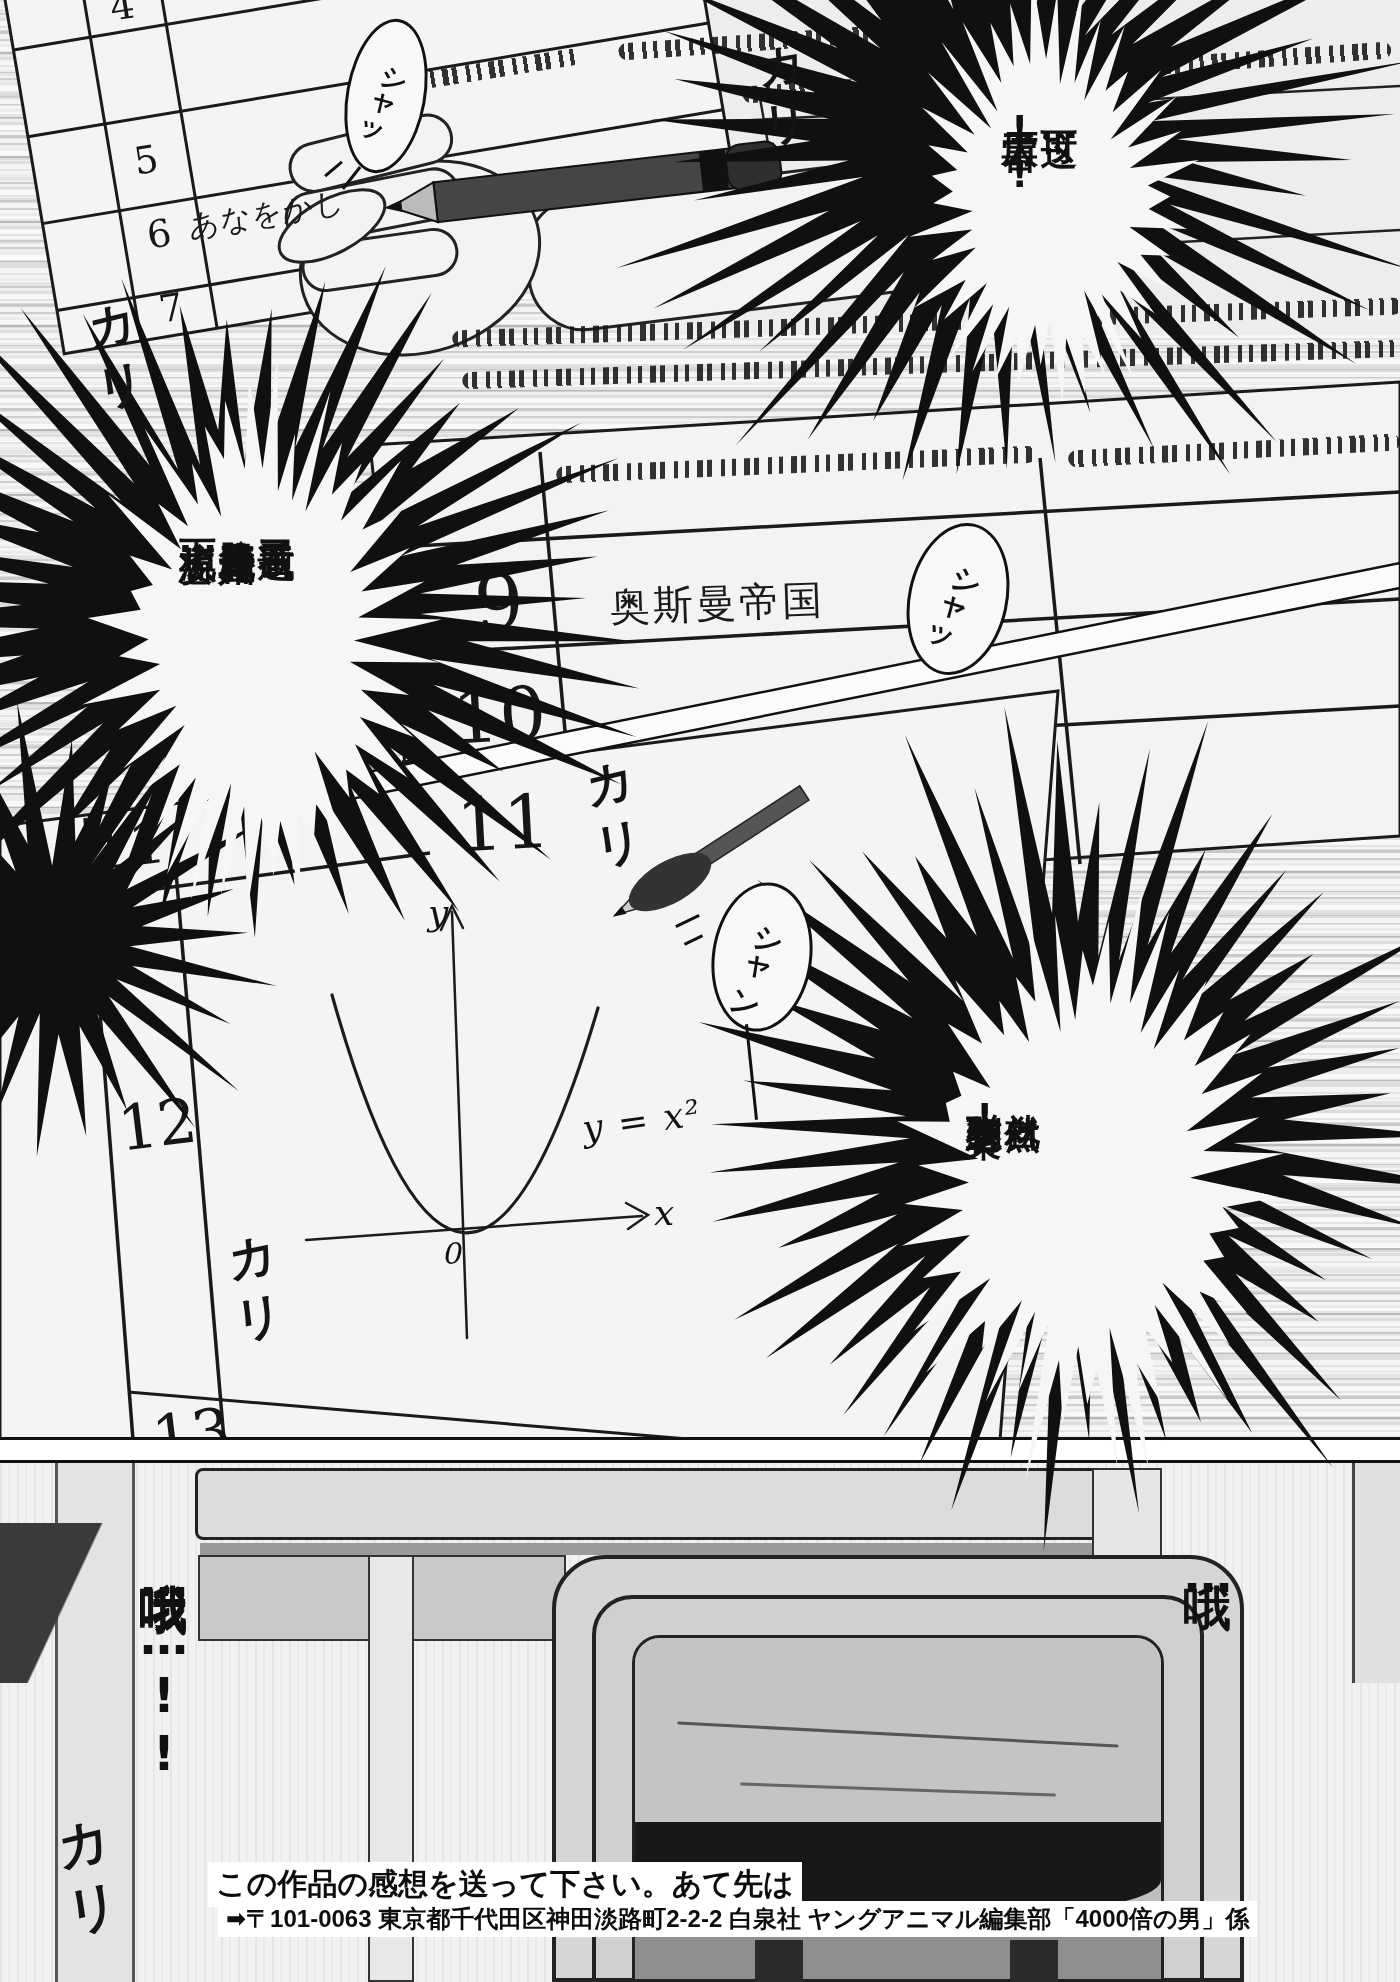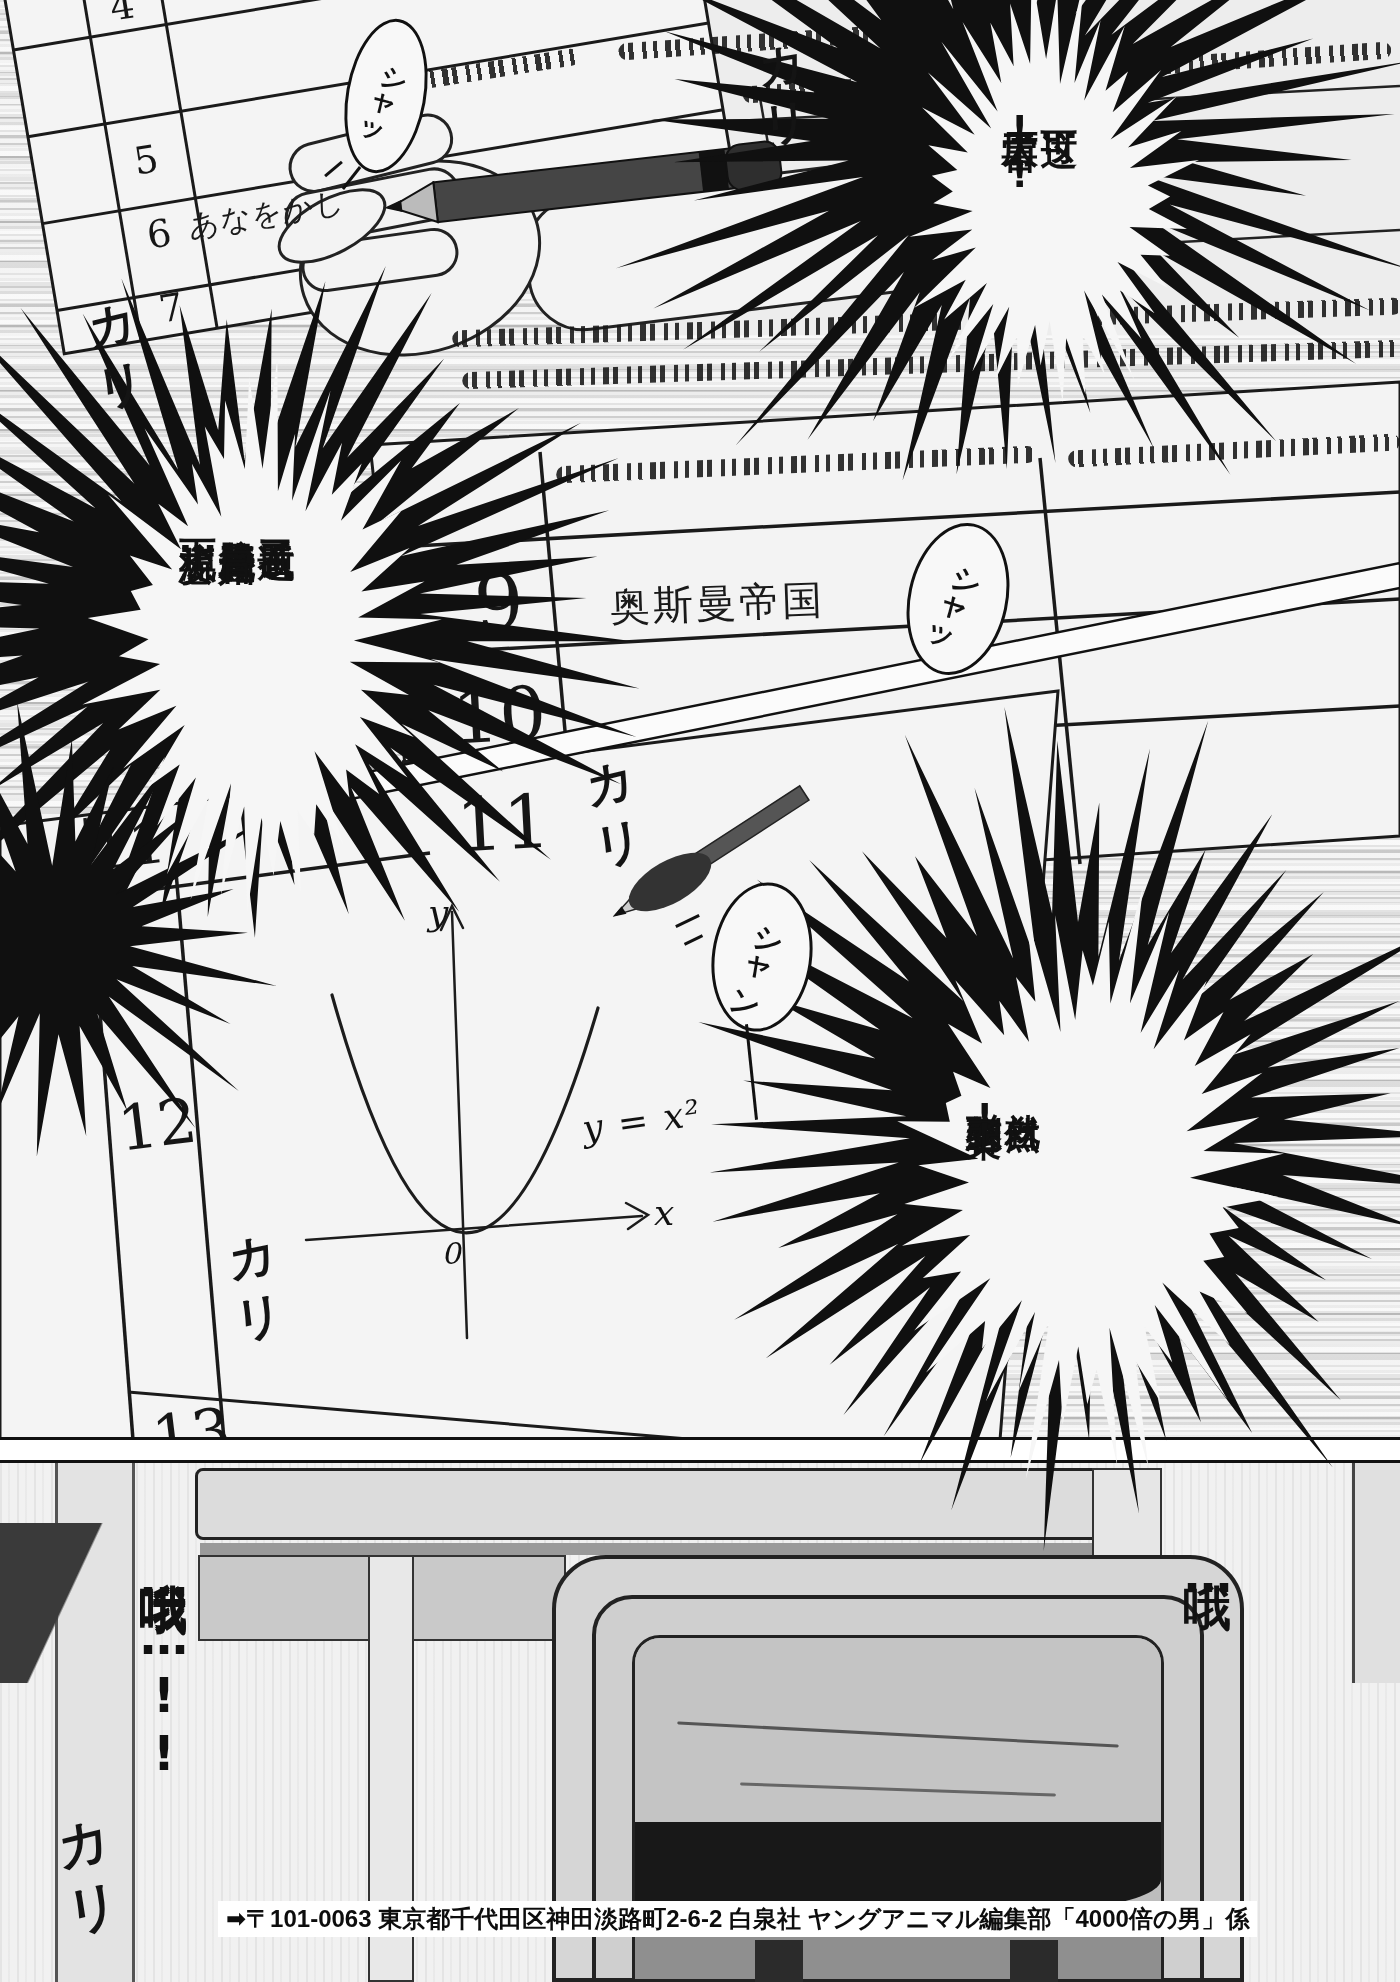--- a/index.html
+++ b/index.html
@@ -204,15 +204,16 @@
   <div class="burst-txt vtext" style="left:1000px;top:100px;height:260px;font-size:37px;">这可…
 太厉害了!!</div>
   <div class="burst-txt vtext" style="left:178px;top:510px;height:300px;font-size:37px;">看了试题
 脑袋里就开始冒
 下流妄想…</div>
   <div class="burst-txt vtext" style="left:965px;top:1084px;height:245px;font-size:36px;">就自然
 联想到答案了!</div>
   <div class="burst-txt vtext" style="left:1182px;top:1545px;height:130px;font-size:48px;font-weight:600;">哦…</div>
   <div class="burst-txt vtext" style="left:138px;top:1545px;height:280px;font-size:48px;font-weight:600;">哦哦哦……!!</div>
 
-  <div id="footer2">➡〒101-0063 東京都千代田区神田淡路町2-6-2 白泉社 ヤングアニマル編集部「4000倍の男」係</div>
+  <div id="footer1">この作品の感想を送って下さい。あて先は</div>
+  <div id="footer2">➡〒101-0063 東京都千代田区神田淡路町2-2-2 白泉社 ヤングアニマル編集部「4000倍の男」係</div>
 
 </div>
 
 </body></html>

